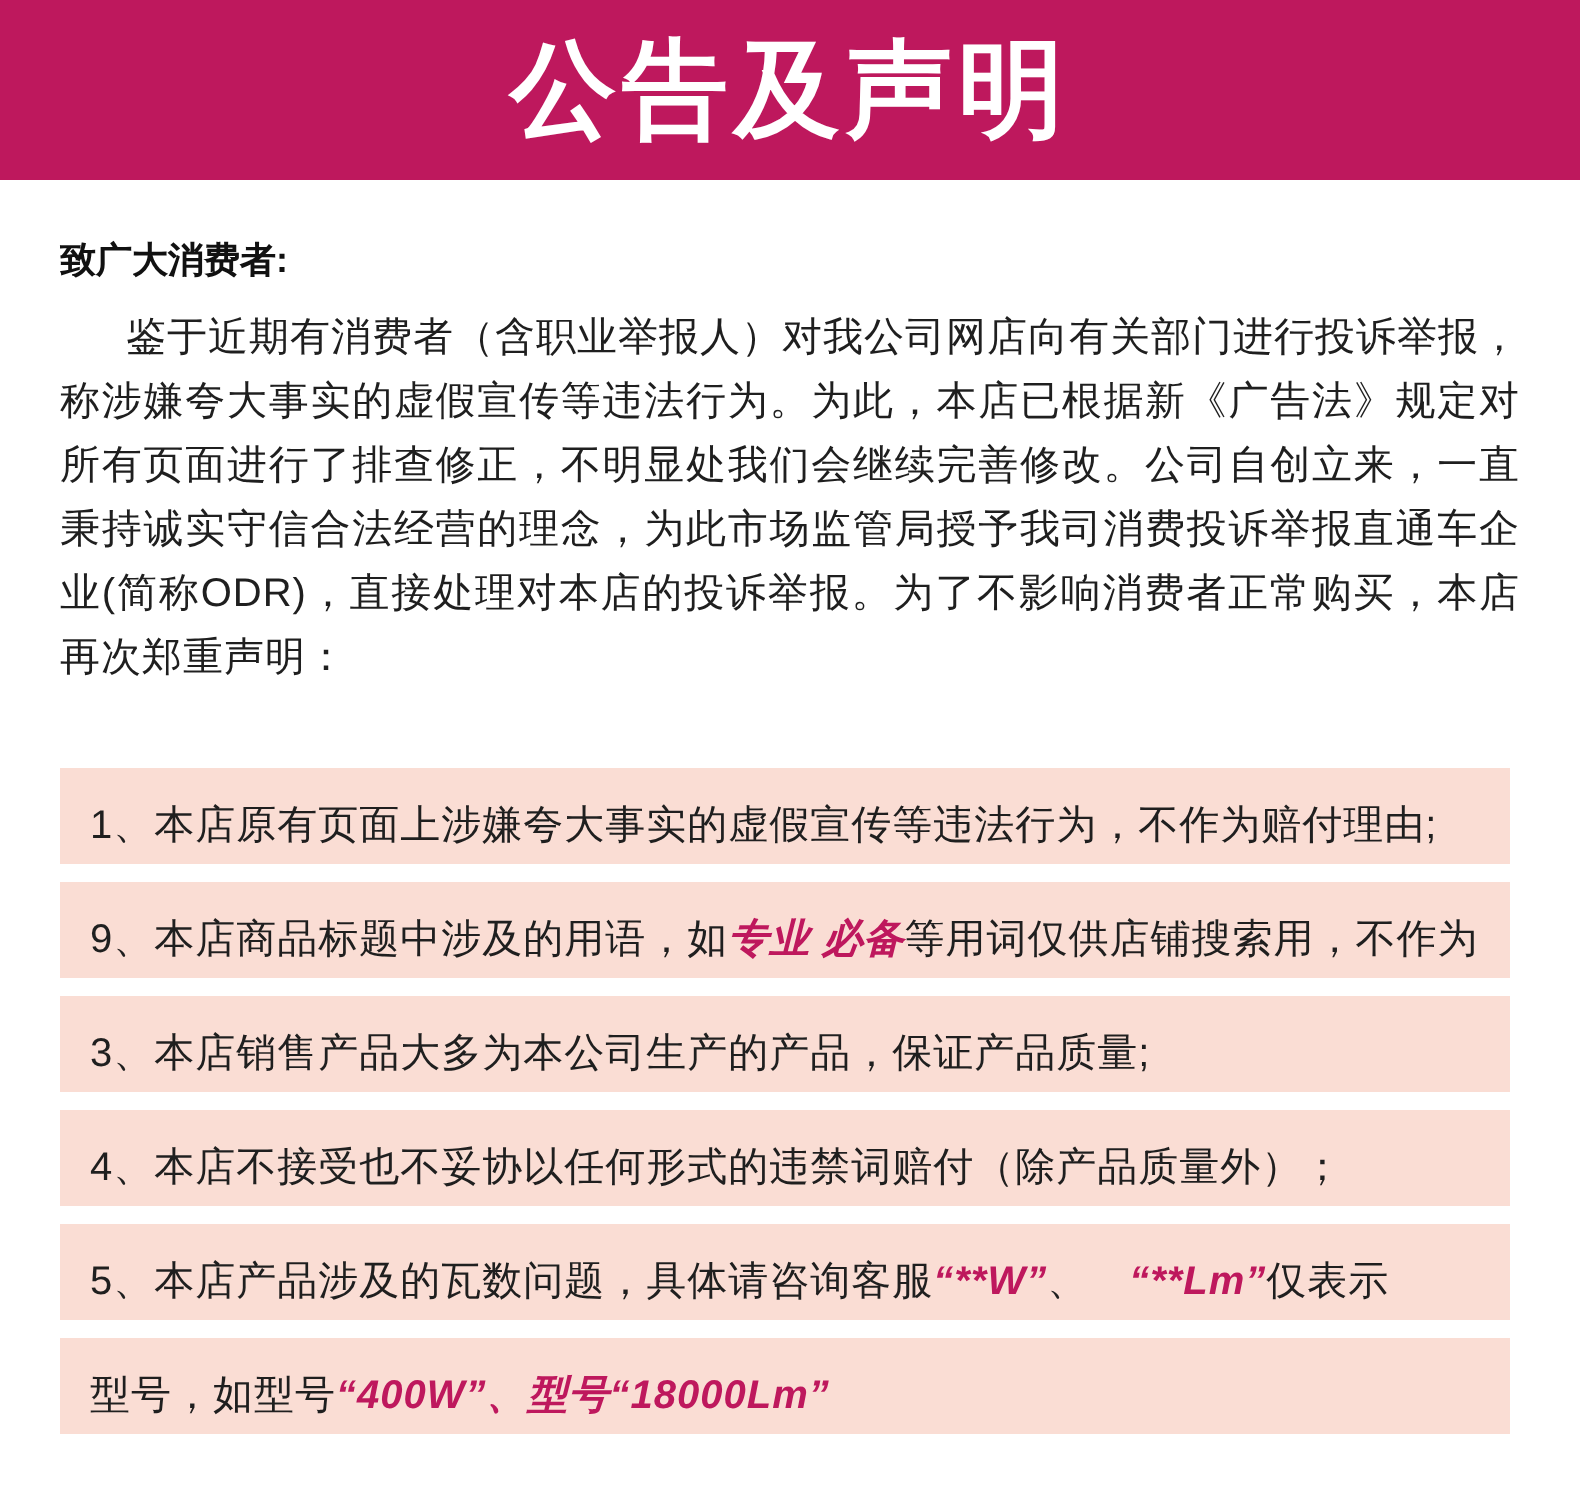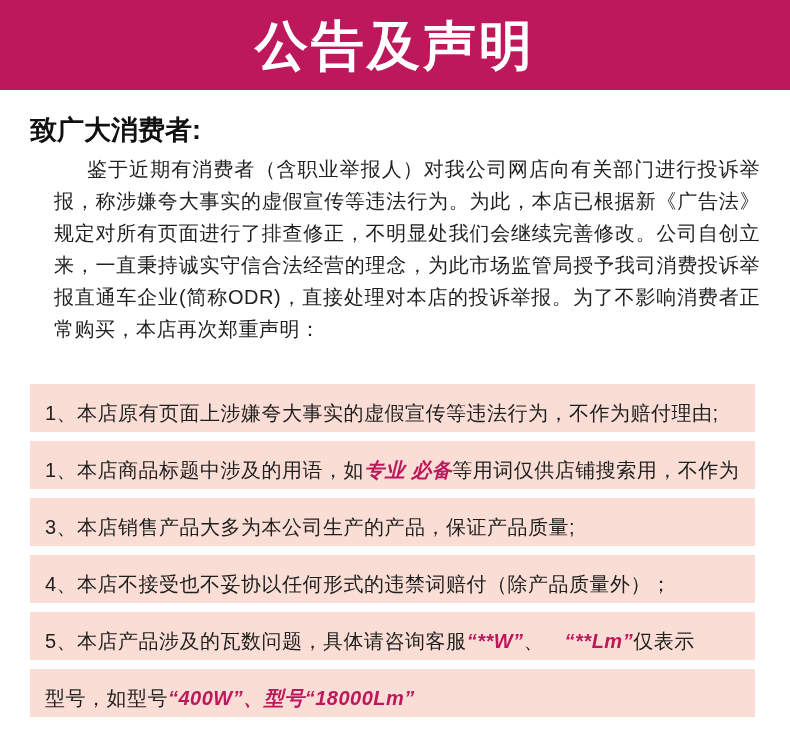--- a/index.html
+++ b/index.html
@@ -21,34 +21,33 @@
   .header-title {
     color: #ffffff;
     font-size: 53px;
     font-weight: bold;
     letter-spacing: 3px;
     line-height: 1;
   }
   .content { padding: 0 30px; }
   .greeting {
     margin-top: 28px;
-    font-size: 27px;
+    font-size: 18px;
     font-weight: bold;
     color: #111111;
     line-height: 25px;
   }
   .intro {
     margin-top: 10px;
     font-size: 20px;
     line-height: 32px;
     text-align: justify;
     text-indent: 33px;
     color: #1f1f1f;
     letter-spacing: 0.5px;
-    margin-left: 24px;
   }
   .bands { margin-top: 39px; width: 725px; }
   .band {
     background: #FADDD4;
     padding: 17px 10px 7px 15px;
     margin-bottom: 9px;
     font-size: 20px;
     line-height: 24px;
     letter-spacing: 0.5px;
   }
@@ -74,21 +73,21 @@
 </div>
 
 <div class="content">
   <div class="greeting">致广大消费者:</div>
 
   <div class="intro">鉴于近期有消费者（含职业举报人）对我公司网店向有关部门进行投诉举报，称涉嫌夸大事实的虚假宣传等违法行为。为此，本店已根据新《广告法》规定对所有页面进行了排查修正，不明显处我们会继续完善修改。公司自创立来，一直秉持诚实守信合法经营的理念，为此市场监管局授予我司消费投诉举报直通车企业(简称ODR)，直接处理对本店的投诉举报。为了不影响消费者正常购买，本店再次郑重声明：</div>
 
   <div class="bands">
     <div class="band"><span class="seg">1、本店原有页面上涉嫌夸大事实的虚假宣传等违法行为，不作为赔付理由;</span></div>
 
-    <div class="band"><span class="seg">1、本店商品标题中涉及的用语，如</span><span class="seg em">专业 必备</span><span class="seg">等用词仅供店铺搜索用，不作为</span></div>
+    <div class="band"><span class="seg">9、本店商品标题中涉及的用语，如</span><span class="seg em">专业 必备</span><span class="seg">等用词仅供店铺搜索用，不作为</span></div>
 
 
     <div class="band"><span class="seg">3、本店销售产品大多为本公司生产的产品，保证产品质量;</span></div>
 
     <div class="band"><span class="seg">4、本店不接受也不妥协以任何形式的违禁词赔付（除产品质量外）；</span></div>
 
     <div class="band"><span class="seg">5、本店产品涉及的瓦数问题，具体请咨询客服</span><span class="seg em">“**W”</span><span class="seg">、　</span><span class="seg em">“**Lm”</span><span class="seg">仅表示</span></div>
 
     <div class="band"><span class="seg">型号，如型号</span><span class="seg em">“400W”、型号“18000Lm”</span></div>
   </div>

